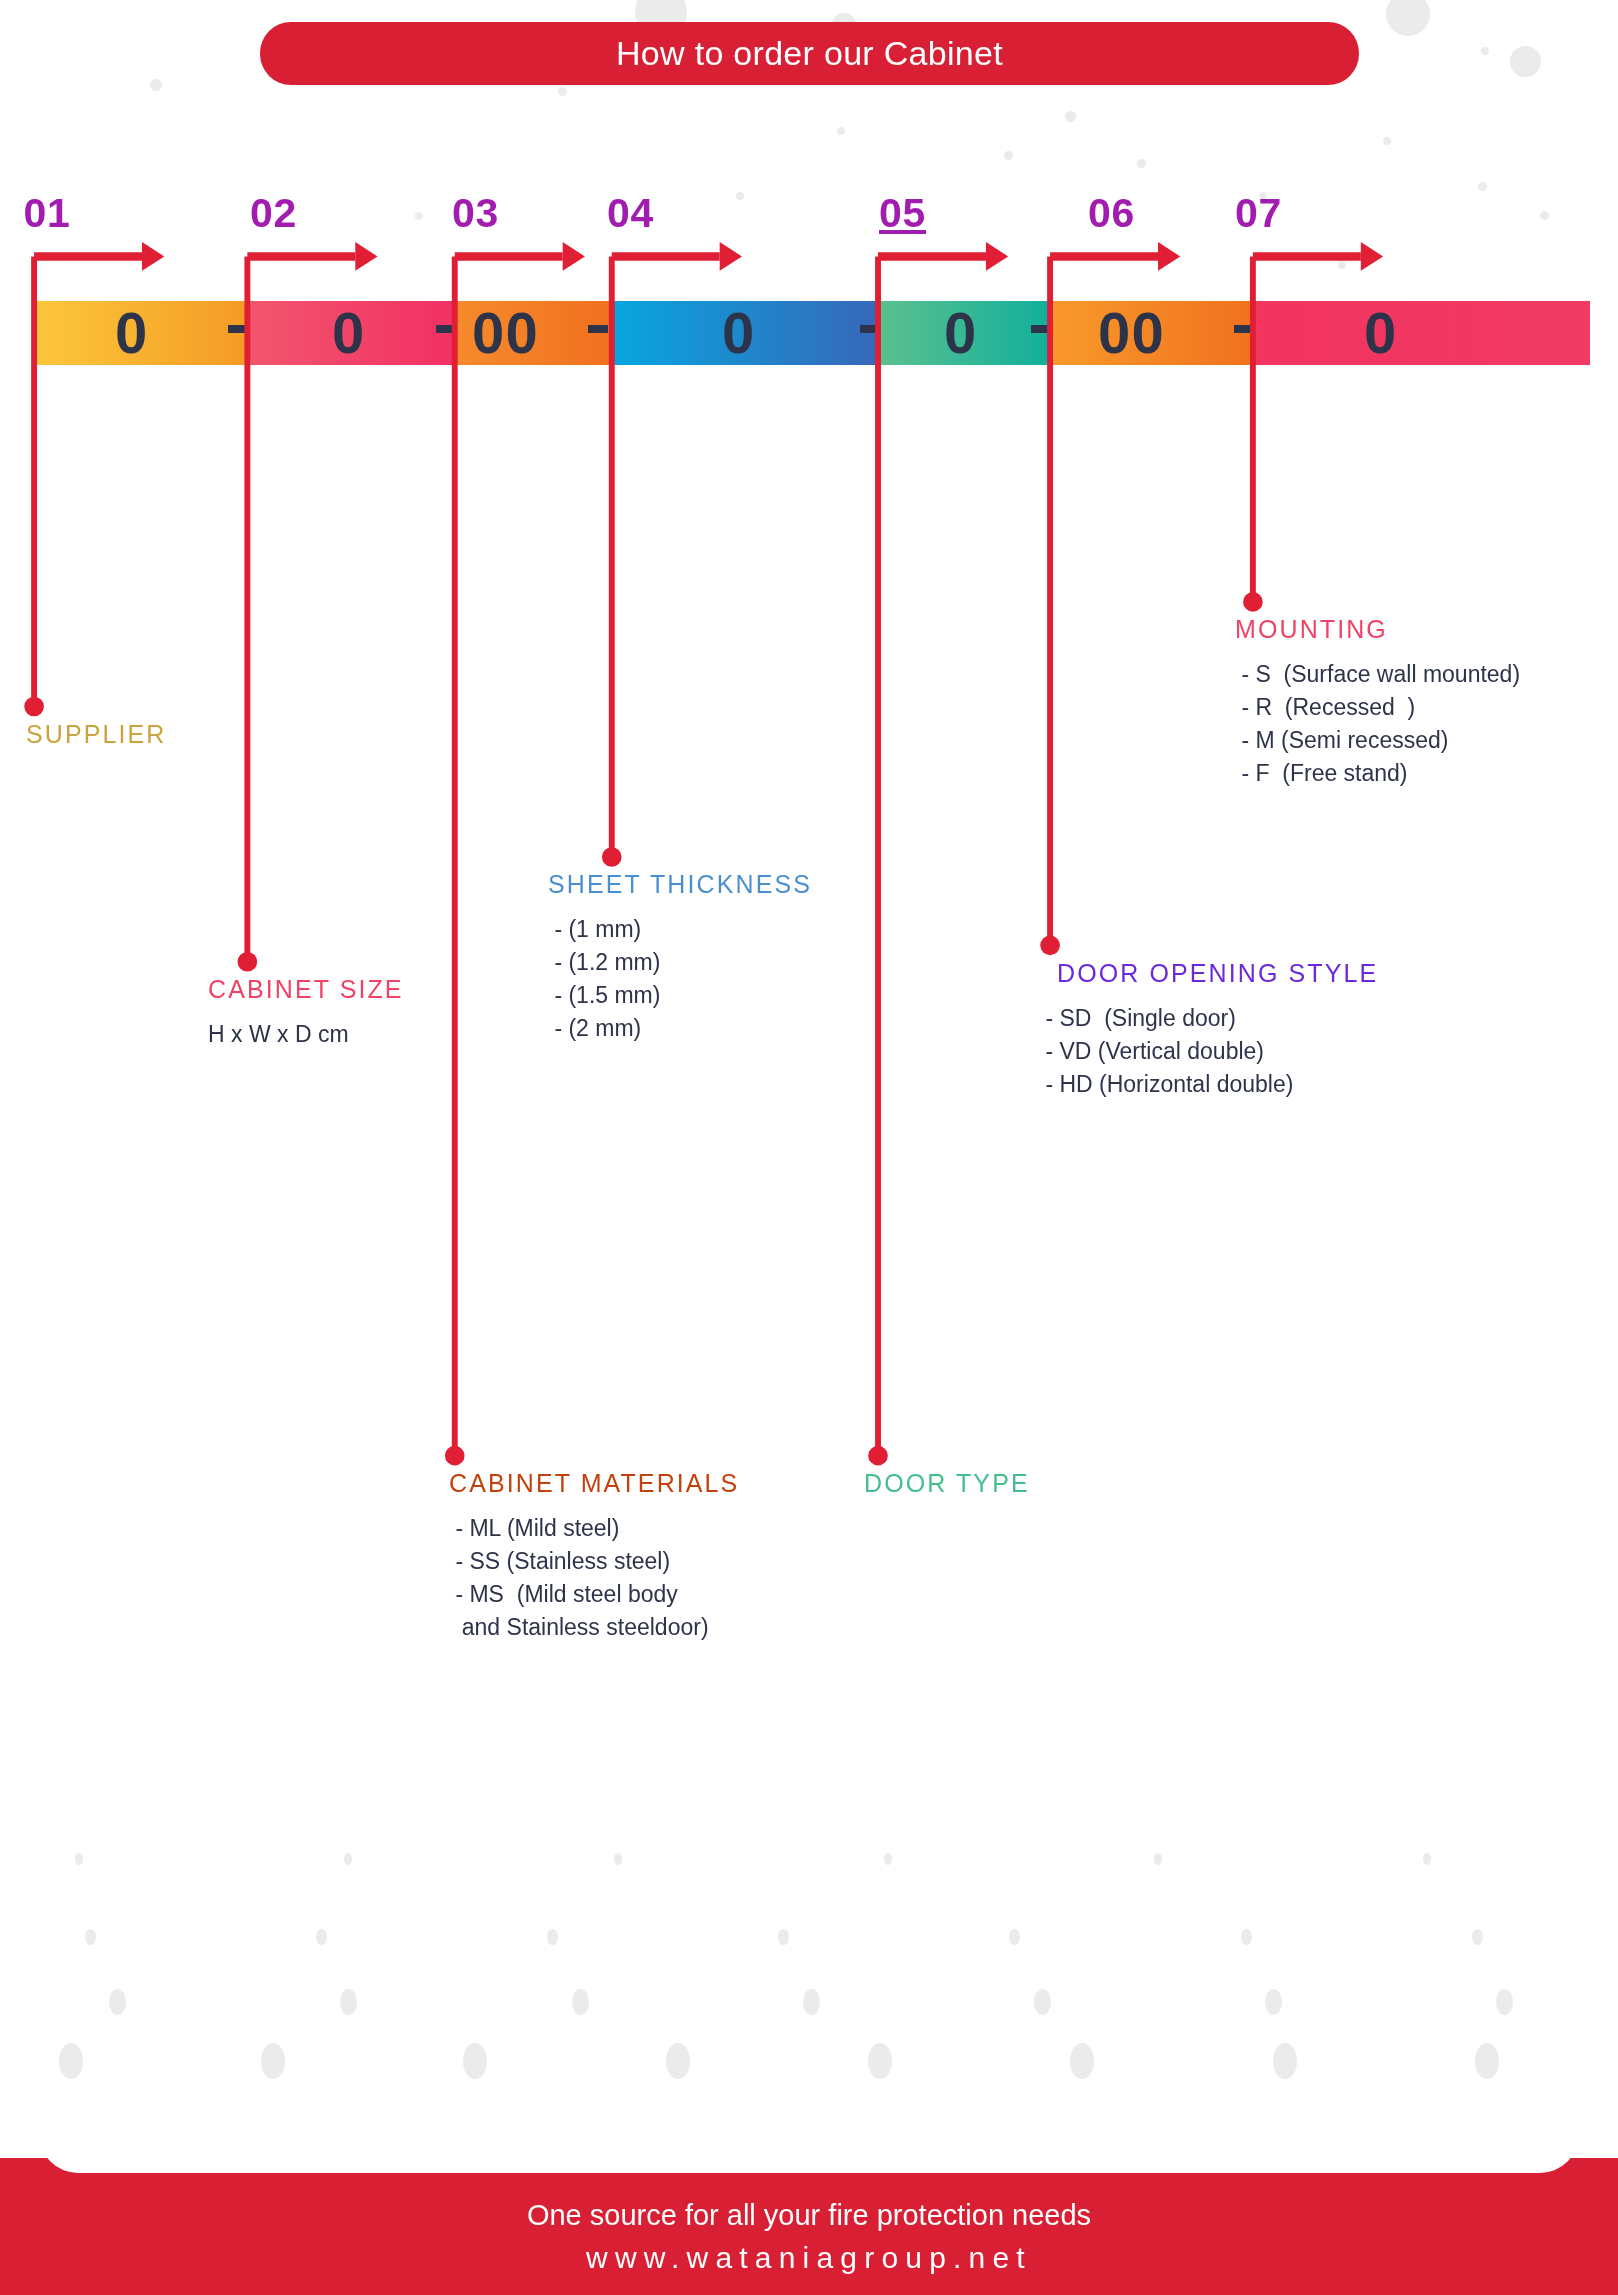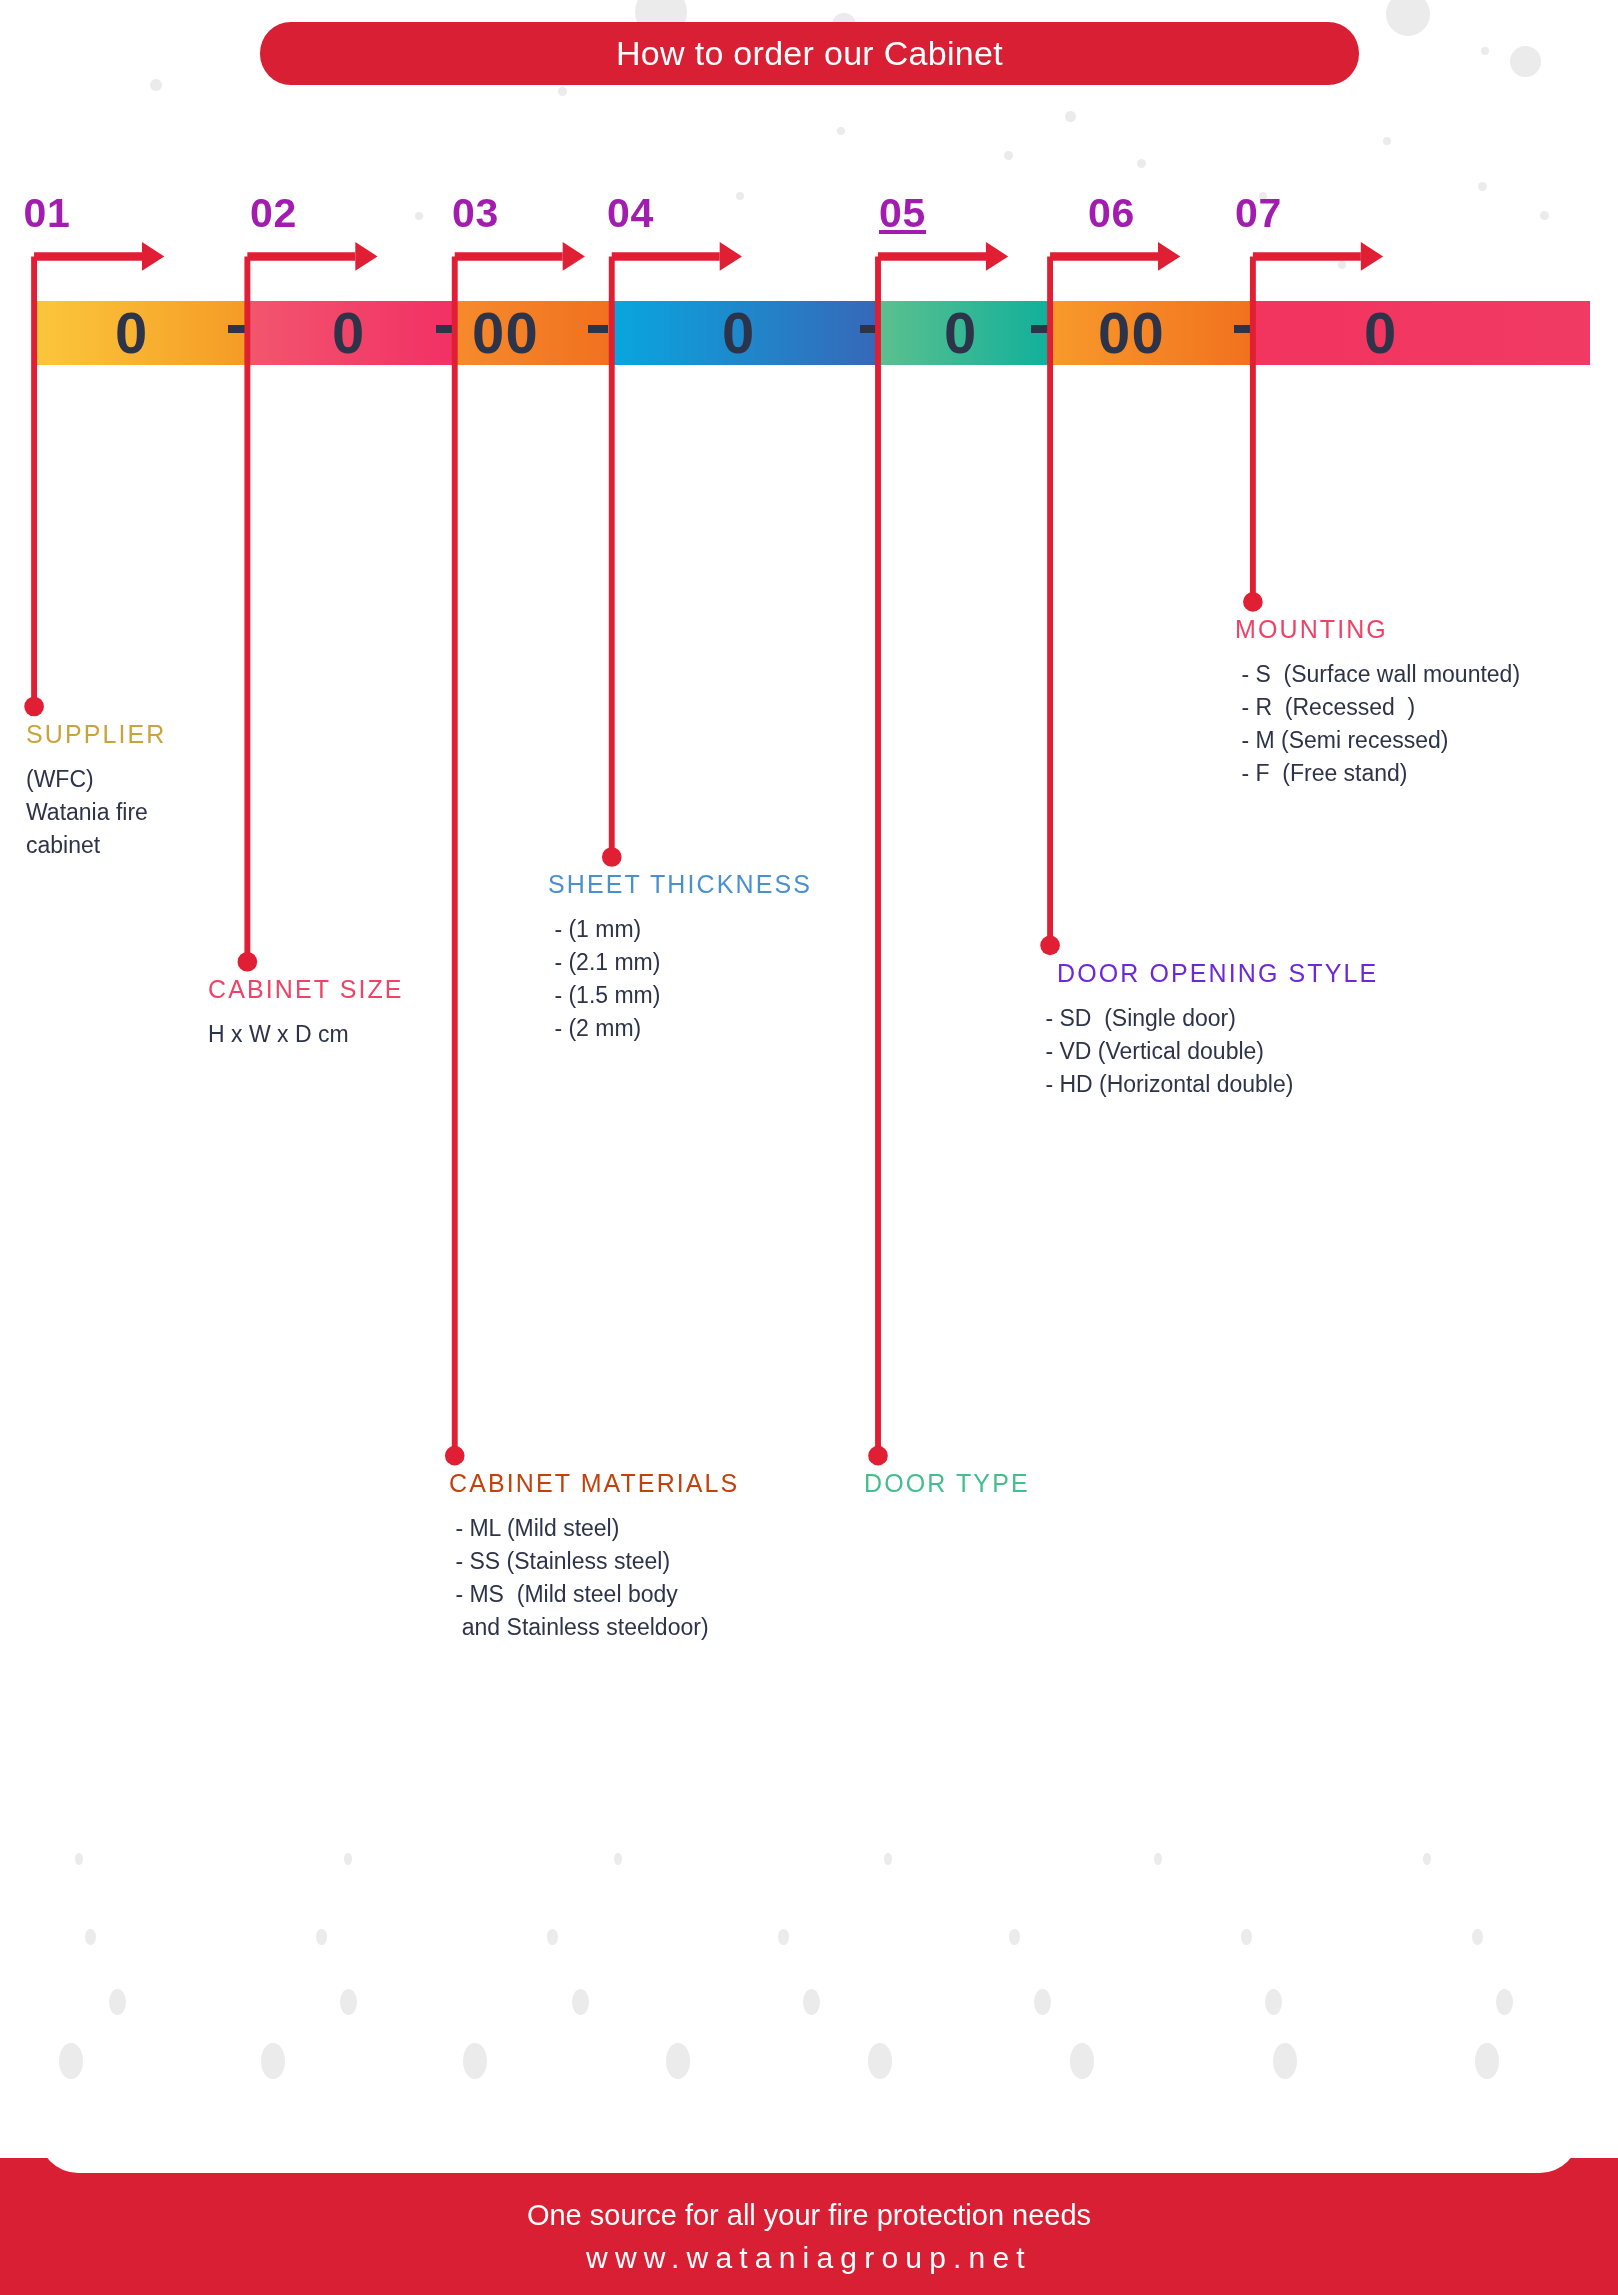--- a/index.html
+++ b/index.html
@@ -288,25 +288,20 @@
       <polygon points="1770,370 1804,392 1770,414" fill="#E01E34"></polygon>
       <circle cx="1605" cy="1445" r="15" fill="#E01E34"></circle>
       <line x1="1915" y1="392" x2="1915" y2="920" stroke="#E01E34" stroke-width="9" stroke-linecap="butt"></line>
       <line x1="1915" y1="392" x2="2080" y2="392" stroke="#E01E34" stroke-width="13" stroke-linecap="butt"></line>
       <polygon points="2080,370 2114,392 2080,414" fill="#E01E34"></polygon>
       <circle cx="1915" cy="920" r="15" fill="#E01E34"></circle>
     </svg>
 
   <div class="info" style="left:26px; top:720px; width:275px;">
     <div class="info-title" style="color:#C9A33C;">SUPPLIER</div>
-    <div class="info-body">
-      <div class="info-line">(WFC)</div>
-      <div class="info-line">Watania fire</div>
-      <div class="info-line">cabinet</div>
-    </div>
   </div>
 
   <div class="info" style="left:208px; top:975px; width:301px;">
     <div class="info-title" style="color:#EE4266;">CABINET SIZE</div>
     <div class="info-body">
       <div class="info-line">H x W x D cm</div>
     </div>
   </div>
 
   <div class="info" style="left:449px; top:1469px; width:406px;">
@@ -316,21 +311,21 @@
       <div class="info-line"> - SS (Stainless steel)</div>
       <div class="info-line"> - MS  (Mild steel body</div>
       <div class="info-line">  and Stainless steeldoor)</div>
     </div>
   </div>
 
   <div class="info" style="left:548px; top:870px; width:340px;">
     <div class="info-title" style="color:#4A8FD0;">SHEET THICKNESS</div>
     <div class="info-body">
       <div class="info-line"> - (1 mm)</div>
-      <div class="info-line"> - (2.1 mm)</div>
+      <div class="info-line"> - (1.2 mm)</div>
       <div class="info-line"> - (1.5 mm)</div>
       <div class="info-line"> - (2 mm)</div>
     </div>
   </div>
 
   <div class="info" style="left:864px; top:1469px; width:340px;">
     <div class="info-title" style="color:#45BE8F;">DOOR TYPE</div>
   </div>
 
   <div class="info" style="left:1039px; top:959px; width:406px;">

